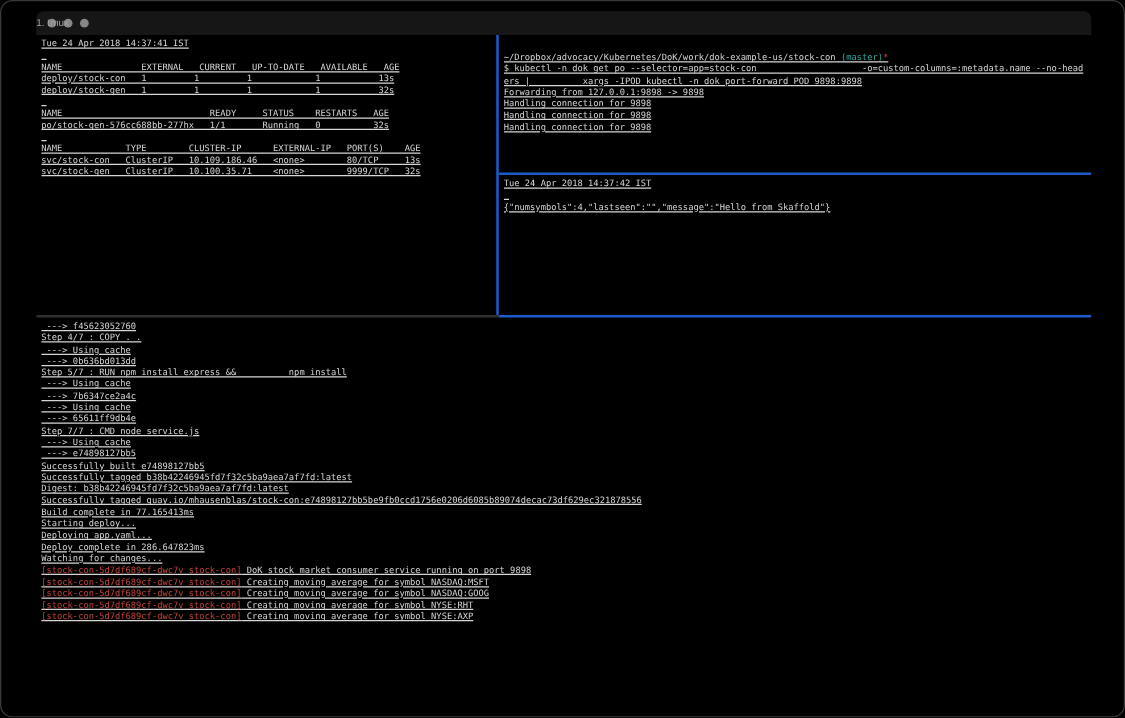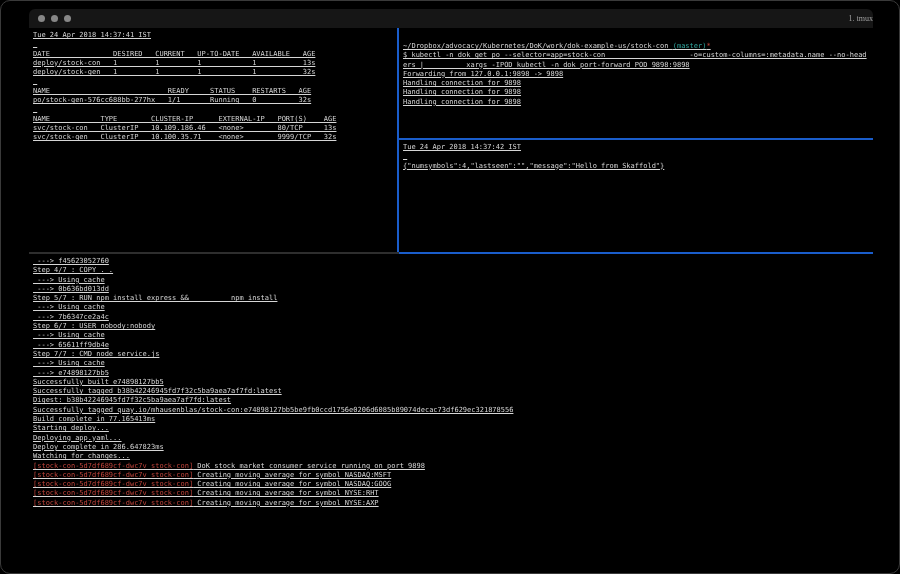--- a/index.html
+++ b/index.html
@@ -1,21 +1,21 @@
 <!DOCTYPE html>
 <html><head>
 <meta charset="utf-8">
 <style>
   html,body{margin:0;padding:0;background:#000;}
   .frame{position:relative;width:898px;height:572px;background:#000;border:1px solid #3a3a3a;border-radius:10px;overflow:hidden;font-family:"DejaVu Sans Mono",monospace;}
   .window{position:absolute;left:28px;top:8px;width:844px;height:523px;background:#000;border-radius:6px 6px 0 0;}
   .titlebar{position:relative;height:19px;background:#161616;border-radius:6px 6px 0 0;display:flex;align-items:center;}
   .lights{display:flex;gap:6px;margin-left:9px;}
   .light{width:7px;height:7px;border-radius:50%;background:#878787;}
-  .wtitle{position:absolute;left:0;right:0;text-align:right;color:#a0a0a0;font-family:Liberation Serif, serif;font-size:8px;}
+  .wtitle{position:absolute;left:0;right:0;text-align:left;color:#a0a0a0;font-family:Liberation Sans, sans-serif;font-size:8px;}
   .term{position:absolute;left:0;top:19px;width:844px;height:489px;background:#000;overflow:hidden;}
   .pane{position:absolute;overflow:hidden;font-size:7px;line-height:9.3px;color:#d6d6d6;text-decoration:underline;}
   .tline{height:9.3px;white-space:pre;}
   .seg-fg{color:#d6d6d6;}
   .seg-teal{color:#30a79f;text-align:center;}
   .seg-red{color:#c0443b;}
   .border{position:absolute;}
   .b-blue{background:#1a5dcb;}
   .b-gray{background:#2e2e2e;}
 </style>
@@ -32,21 +32,21 @@
         <span class="light"></span>
       </div>
       <div class="wtitle">1. tmux</div>
     </div>
 
     <div class="term">
 
       <div class="pane" style="left:4px;top:3px;width:363px;height:220px;">
           <div class="tline"><span class="seg-fg">Tue 24 Apr 2018 14:37:41 IST</span></div>
           <div class="tline">&nbsp;</div>
-          <div class="tline"><span class="seg-fg">DATE               DESIRED   CURRENT   UP-TO-DATE   AVAILABLE   AGE</span></div>
+          <div class="tline"><span class="seg-fg">NAME               EXTERNAL   CURRENT   UP-TO-DATE   AVAILABLE   AGE</span></div>
           <div class="tline"><span class="seg-fg">deploy/stock-con   1         1         1            1           13s</span></div>
           <div class="tline"><span class="seg-fg">deploy/stock-gen   1         1         1            1           32s</span></div>
           <div class="tline">&nbsp;</div>
           <div class="tline"><span class="seg-fg">NAME                            READY     STATUS    RESTARTS   AGE</span></div>
           <div class="tline"><span class="seg-fg">po/stock-gen-576cc688bb-277hx   1/1       Running   0          32s</span></div>
           <div class="tline">&nbsp;</div>
           <div class="tline"><span class="seg-fg">NAME            TYPE        CLUSTER-IP      EXTERNAL-IP   PORT(S)    AGE</span></div>
           <div class="tline"><span class="seg-fg">svc/stock-con   ClusterIP   10.109.186.46   &lt;none&gt;        80/TCP     13s</span></div>
           <div class="tline"><span class="seg-fg">svc/stock-gen   ClusterIP   10.100.35.71    &lt;none&gt;        9999/TCP   32s</span></div>
         </div>
@@ -75,21 +75,20 @@
       <div class="border b-blue" style="left:370px;top:224px;width:474px;height:2px;"></div>
 
       <div class="pane" style="left:4px;top:229px;width:836px;height:258px;">
           <div class="tline"><span class="seg-fg"> ---&gt; f45623052760</span></div>
           <div class="tline"><span class="seg-fg">Step 4/7 : COPY . .</span></div>
           <div class="tline"><span class="seg-fg"> ---&gt; Using cache</span></div>
           <div class="tline"><span class="seg-fg"> ---&gt; 0b636bd013dd</span></div>
           <div class="tline"><span class="seg-fg">Step 5/7 : RUN npm install express &amp;&amp;          npm install</span></div>
           <div class="tline"><span class="seg-fg"> ---&gt; Using cache</span></div>
           <div class="tline"><span class="seg-fg"> ---&gt; 7b6347ce2a4c</span></div>
-          <div class="tline"><span class="seg-fg">Step 6/7 : USER nobody:nobody</span></div>
           <div class="tline"><span class="seg-fg"> ---&gt; Using cache</span></div>
           <div class="tline"><span class="seg-fg"> ---&gt; 65611ff9db4e</span></div>
           <div class="tline"><span class="seg-fg">Step 7/7 : CMD node service.js</span></div>
           <div class="tline"><span class="seg-fg"> ---&gt; Using cache</span></div>
           <div class="tline"><span class="seg-fg"> ---&gt; e74898127bb5</span></div>
           <div class="tline"><span class="seg-fg">Successfully built e74898127bb5</span></div>
           <div class="tline"><span class="seg-fg">Successfully tagged b38b42246945fd7f32c5ba9aea7af7fd:latest</span></div>
           <div class="tline"><span class="seg-fg">Digest: b38b42246945fd7f32c5ba9aea7af7fd:latest</span></div>
           <div class="tline"><span class="seg-fg">Successfully tagged quay.io/mhausenblas/stock-con:e74898127bb5be9fb0ccd1756e0206d6085b89074decac73df629ec321878556</span></div>
           <div class="tline"><span class="seg-fg">Build complete in 77.165413ms</span></div>

